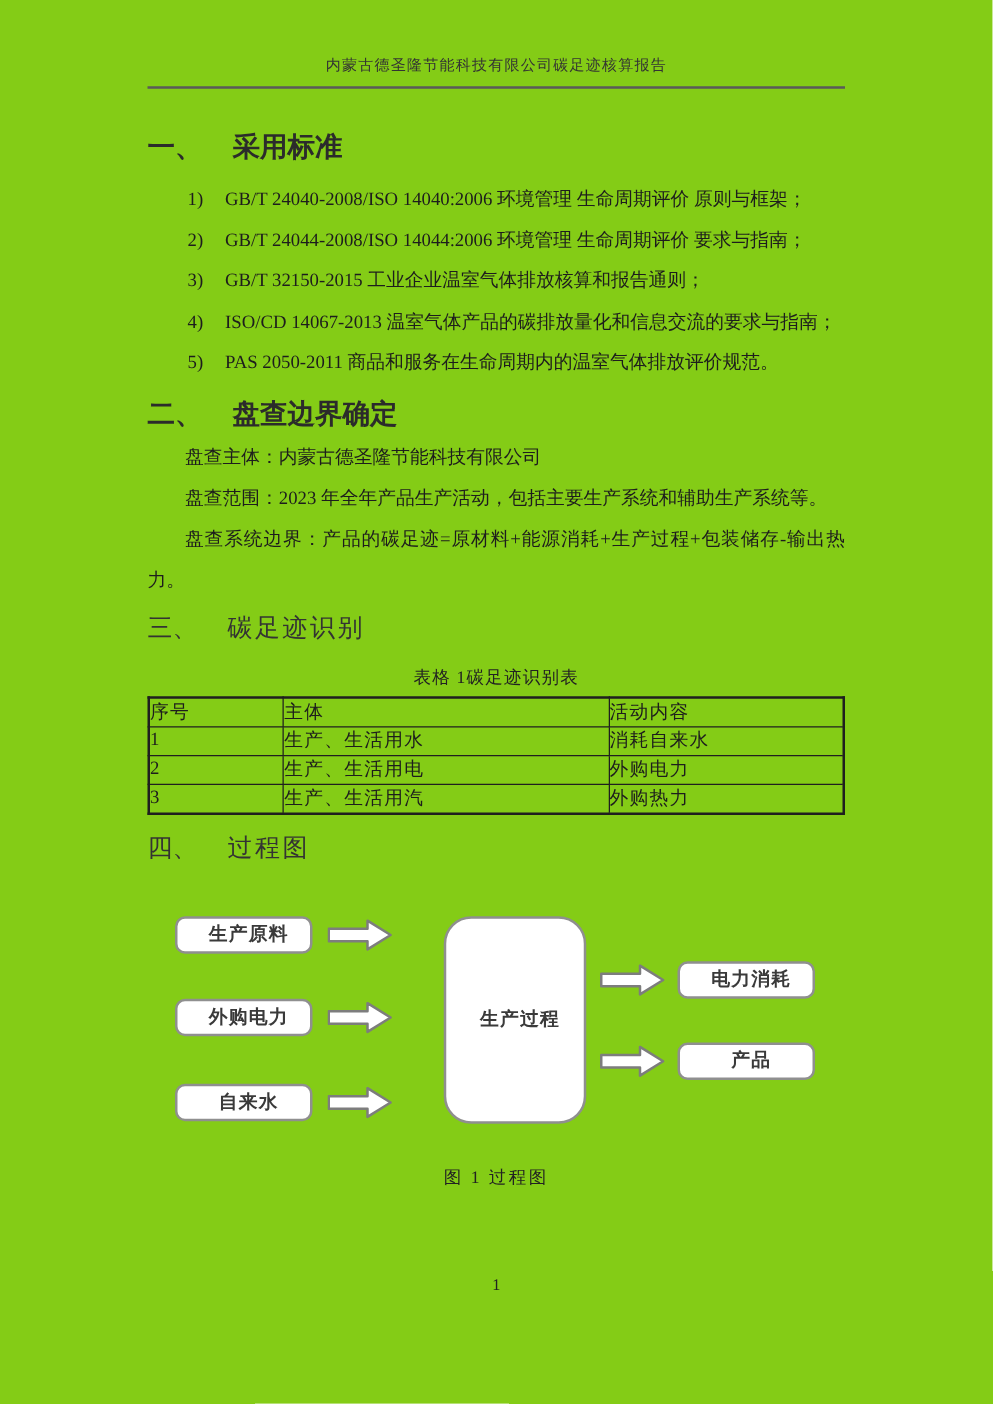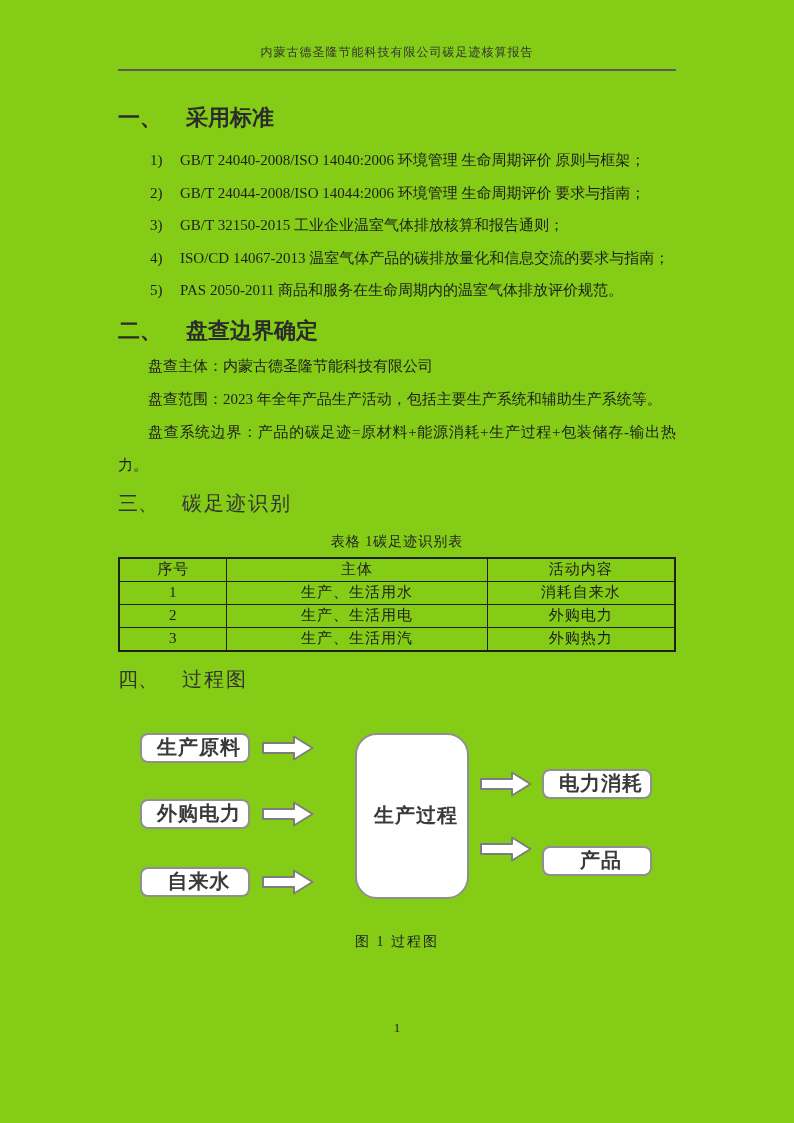--- a/index.html
+++ b/index.html
@@ -26,29 +26,29 @@
   .li-text{flex:1;text-align:justify;}
 
   
   .body-p{margin:0;font-size:15px;line-height:33px;color:#1d1d1d;text-align:justify;text-indent:2em;}
   .p-first{margin-top:6px;}
 
   
   .table-caption{margin:16px 0 6px;text-align:center;font-size:14px;color:#222;letter-spacing:1px;}
   table.id-table{width:100%;border-collapse:collapse;border:2px solid #1f1f1f;table-layout:fixed;}
   .id-table th,.id-table td{border:1px solid #1f1f1f;height:22px;padding:0;
-    text-align:center;font-size:15px;font-weight:normal;color:#1d1d1d;letter-spacing:1px;}
+    text-align:left;font-size:15px;font-weight:normal;color:#1d1d1d;letter-spacing:1px;}
   .col-no{width:19.4%;} .col-subject{width:46.8%;} .col-activity{width:33.8%;}
 
   
   .diagram{position:relative;height:198px;margin-top:28px;}
   .dbox{position:absolute;background:#fff;border:2px solid #8f8f8f;border-radius:8px;
     display:flex;align-items:center;justify-content:center;
     font-family:"Liberation Sans","DejaVu Sans",sans-serif;font-weight:bold;
-    font-size:20px;color:#3a3a3a;letter-spacing:1px;box-sizing:border-box;padding-left:8px;}
+    font-size:15px;color:#3a3a3a;letter-spacing:1px;box-sizing:border-box;padding-left:8px;}
   .input-box{left:22px;width:110px;height:30px;}
   .process-box{left:237px;top:12px;width:114px;height:166px;border-radius:22px;}
   .output-box{left:424px;width:110px;height:30px;}
   .arrow{position:absolute;width:52px;height:26px;}
 
   .fig-caption{margin-top:14px;text-align:center;font-size:14px;color:#222;letter-spacing:2px;}
   .page-number{position:absolute;top:1020px;left:0;width:100%;text-align:center;font-size:13px;color:#222;}
 </style>
 </head>
 <body>
@@ -149,20 +149,20 @@
       <div class="dbox process-box">生产过程</div>
 
       <svg class="arrow" style="left:362px;top:50px" viewBox="0 0 52 26">
         <path d="M1 8 H32 V1.5 L50.5 13 L32 24.5 V18 H1 Z" fill="#fff" stroke="#7d7d7d" stroke-width="2" stroke-linejoin="round"></path>
       </svg>
       <svg class="arrow" style="left:362px;top:115px" viewBox="0 0 52 26">
         <path d="M1 8 H32 V1.5 L50.5 13 L32 24.5 V18 H1 Z" fill="#fff" stroke="#7d7d7d" stroke-width="2" stroke-linejoin="round"></path>
       </svg>
 
       <div class="dbox output-box" style="top:48px">电力消耗</div>
-      <div class="dbox output-box" style="top:125px">产品</div>
+      <div class="dbox output-box" style="top:113px">产品</div>
     </div>
 
     <div class="fig-caption">图 1 过程图</div>
   </div>
 
   <div class="page-number">1</div>
 </div>
 
 </body></html>

